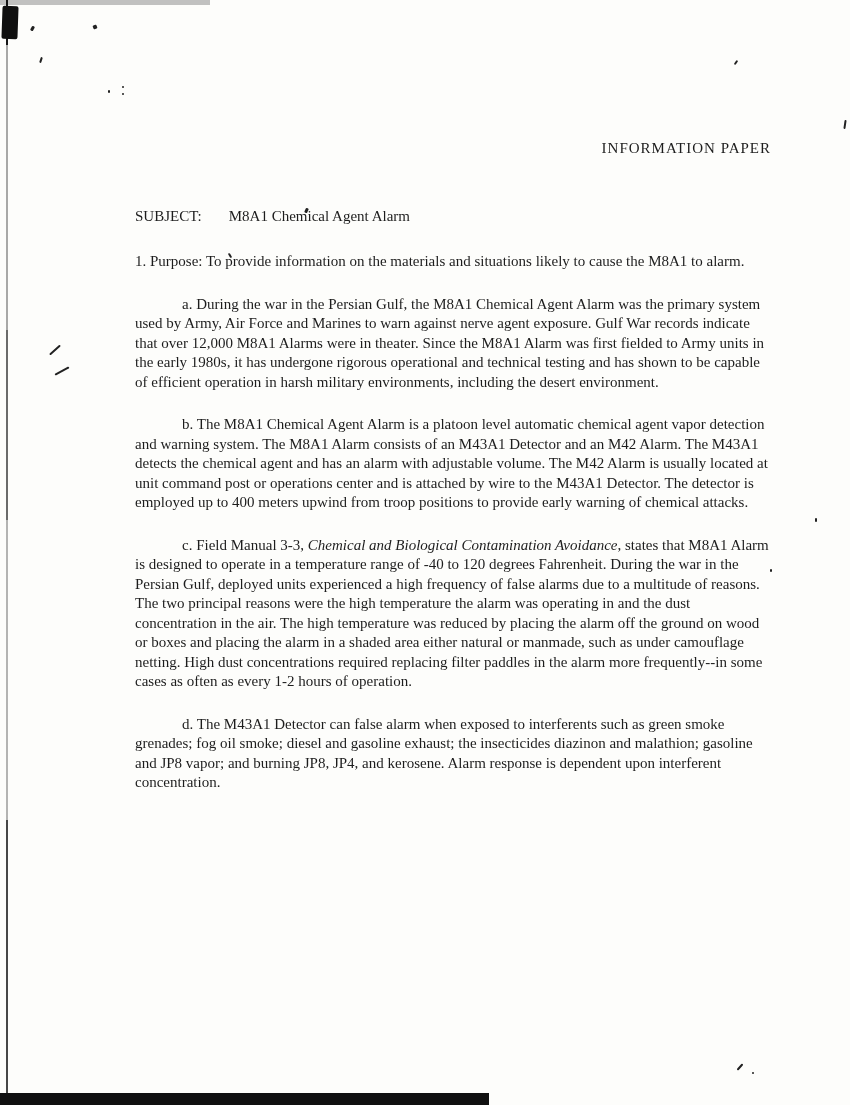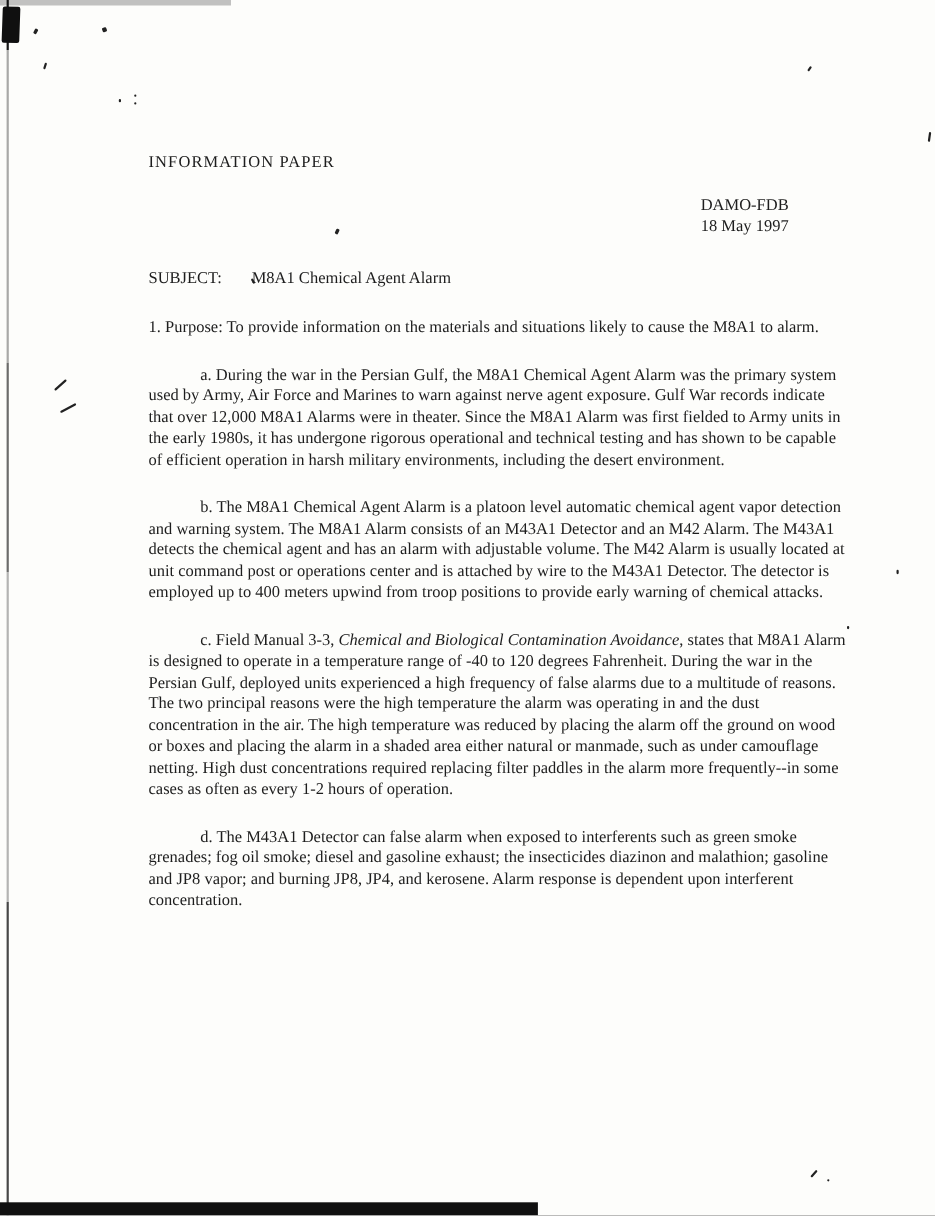--- a/index.html
+++ b/index.html
@@ -33,31 +33,31 @@
   
   .content {
     position: absolute;
     left: 135px; top: 0;
     width: 636px;
     font-size: 15px;
     line-height: 19.5px;
   }
   .doc-title {
     margin: 139px 0 0 0;
-    text-align: left;
+    text-align: right;
     font-size: 15px;
     font-weight: 500;
     letter-spacing: 1px;
   }
   .header-block {
     margin: 19px 0 0 502px;
     line-height: 19.5px;
     white-space: nowrap;
   }
-  .subject-line { margin-top: 27px; }
+  .subject-line { margin-top: 48px; }
   .subject-value { margin-left: 27px; }
   .para { margin: 0 0 23px 0; text-align: left; }
   .para.first { margin-top: 26px; }
   .para.sub { text-indent: 47px; }
   .italic { font-style: italic; text-align: right; }
 </style>
 </head>
 <body>
 
 <div class="scan-page">
@@ -80,24 +80,20 @@
   <div class="speck" style="left:54px; top:370px; width:16px; height:2px; transform:rotate(-28deg);"></div>
   <div class="speck" style="left:815px; top:518px; width:2px; height:4px;"></div>
   <div class="speck" style="left:770px; top:569px; width:2px; height:3px;"></div>
   <div class="speck" style="left:736px; top:1066px; width:8px; height:2px; transform:rotate(-48deg);"></div>
   <div class="speck" style="left:752px; top:1072px; width:2px; height:2px;"></div>
 
   <div class="content">
 
     <h1 class="doc-title">INFORMATION PAPER</h1>
 
-    <div class="header-block">
-      <div>DAMO-FDB</div>
-      <div>18 May 1997</div>
-    </div>
 
     <div class="subject-line">
       <span>SUBJECT:</span><span class="subject-value">M8A1 Chemical Agent Alarm</span>
     </div>
 
     <p class="para first">1. Purpose: To provide information on the materials and situations likely to cause the M8A1 to alarm.</p>
 
 
     <p class="para sub">a. During the war in the Persian Gulf, the M8A1 Chemical Agent Alarm was the primary system used by Army, Air Force and Marines to warn against nerve agent exposure. Gulf War records indicate that over 12,000 M8A1 Alarms were in theater. Since the M8A1 Alarm was first fielded to Army units in the early 1980s, it has undergone rigorous operational and technical testing and has shown to be capable of efficient operation in harsh military environments, including the desert environment.</p>
 

